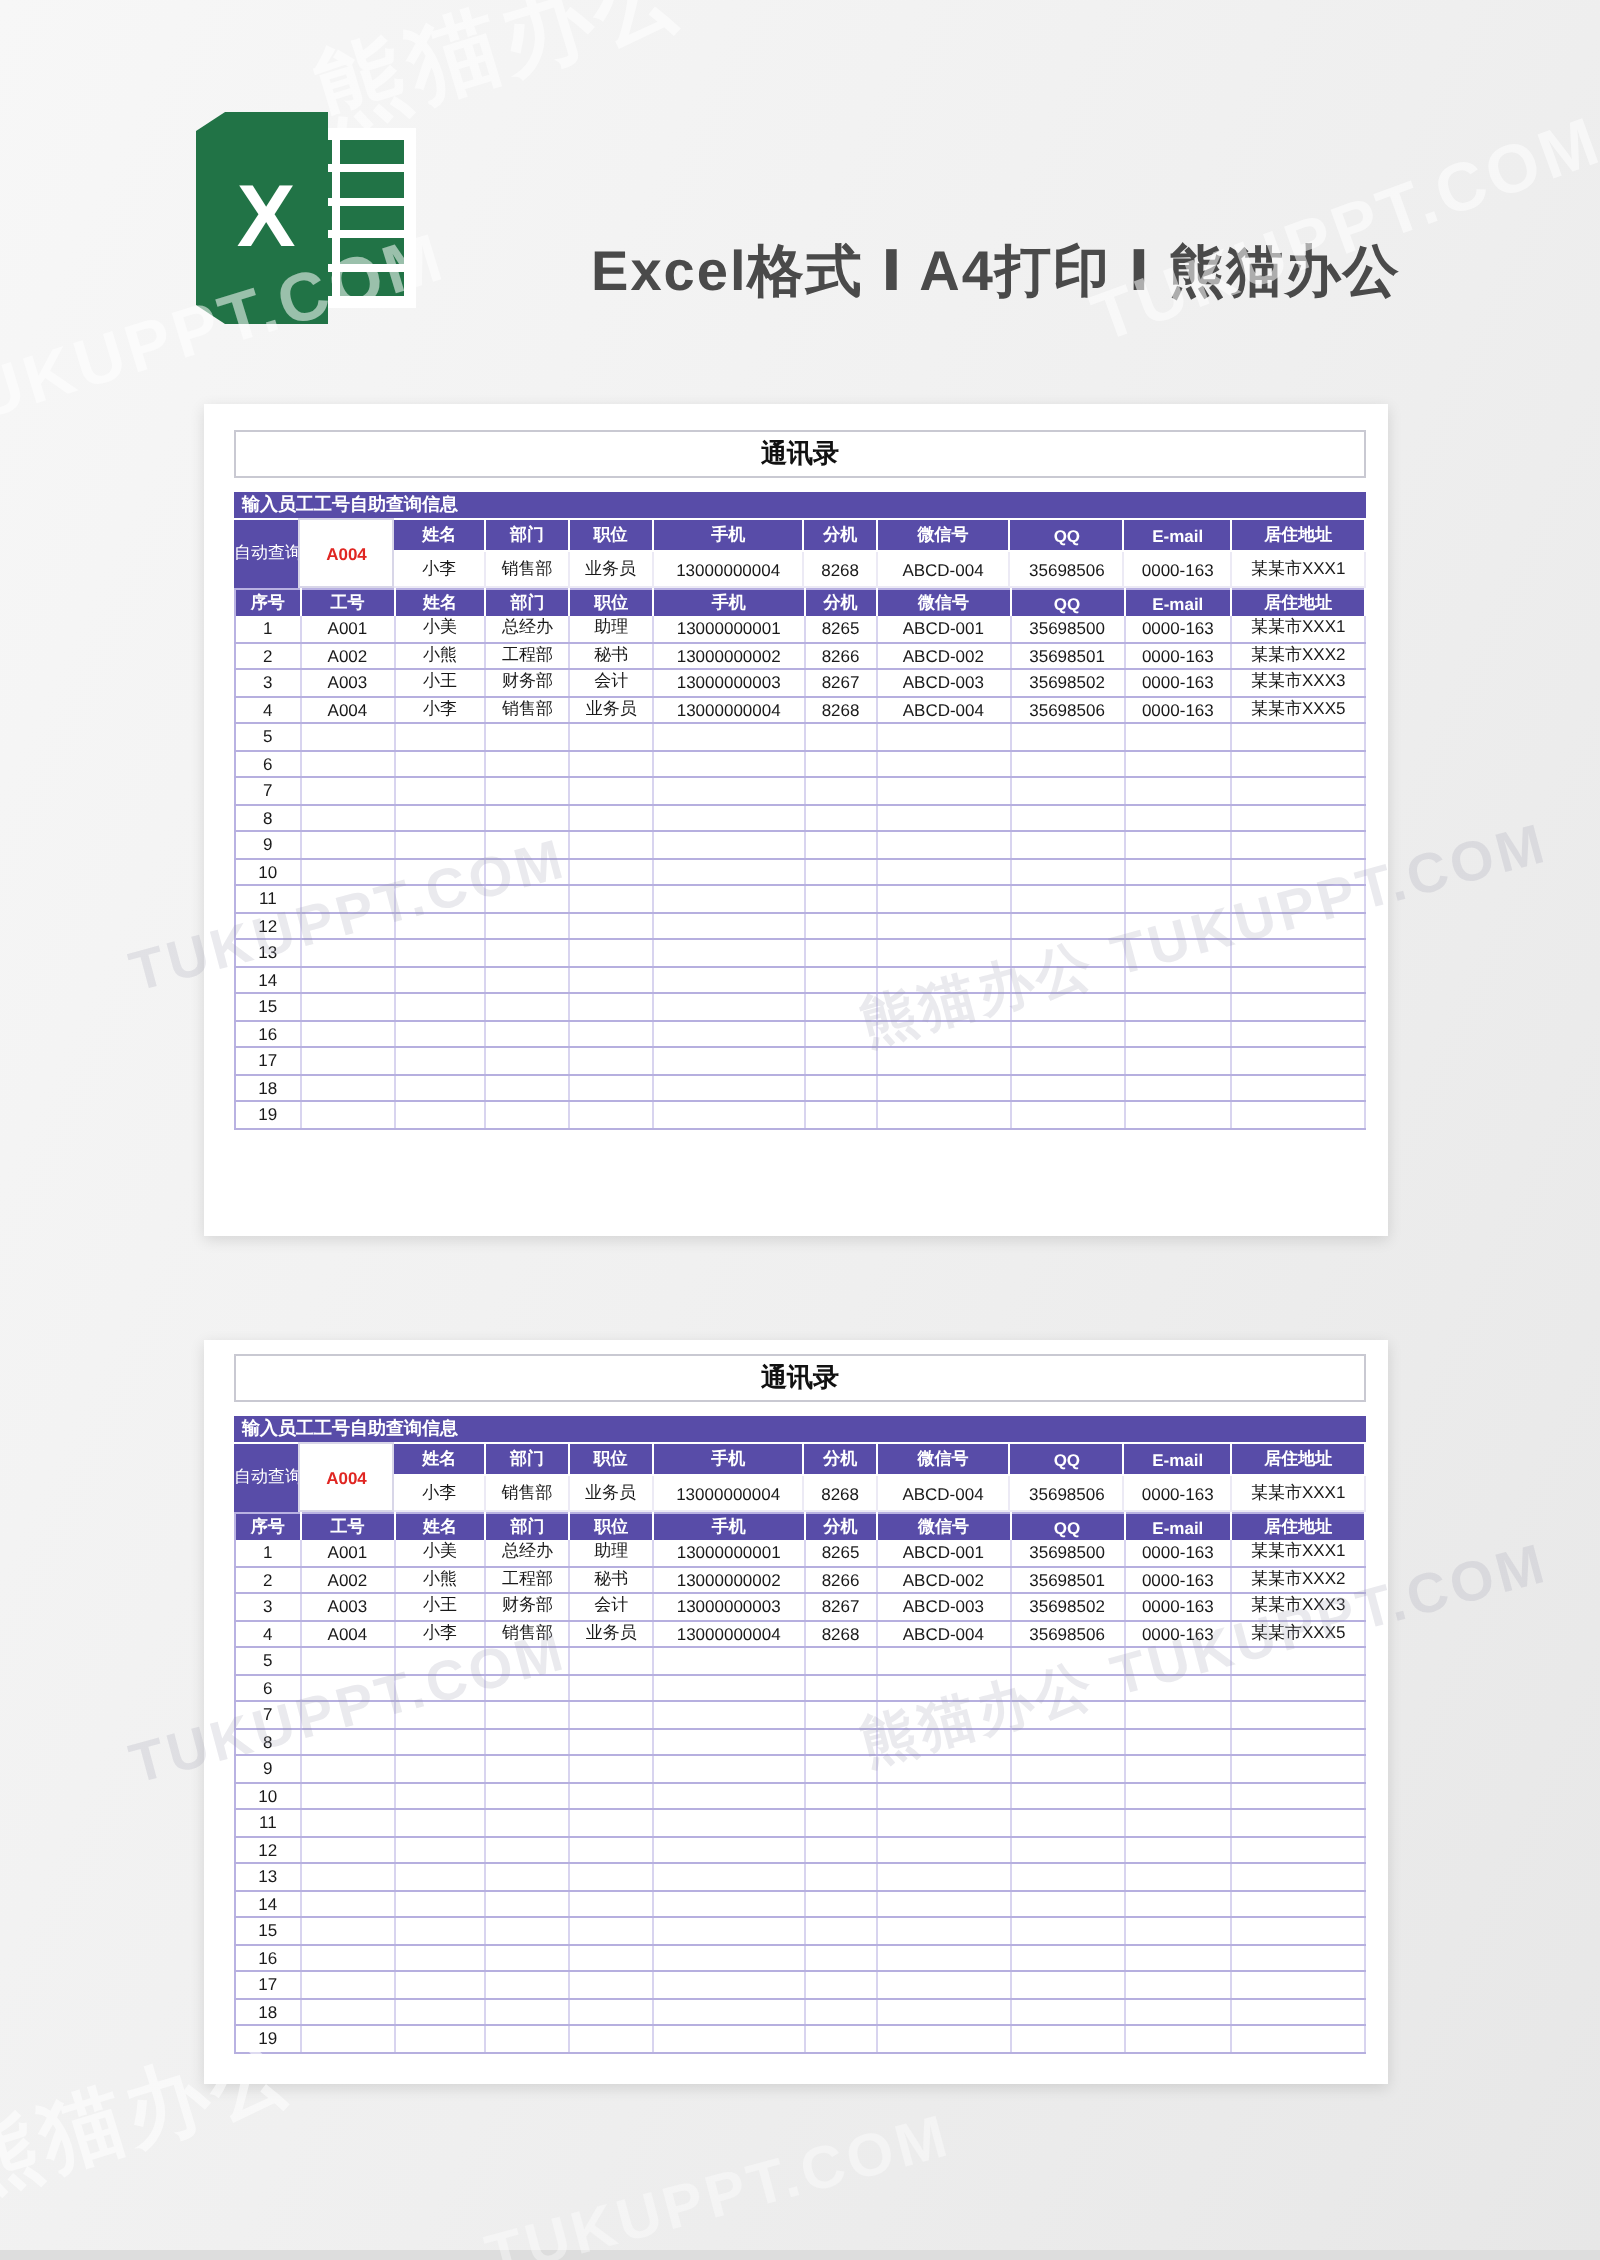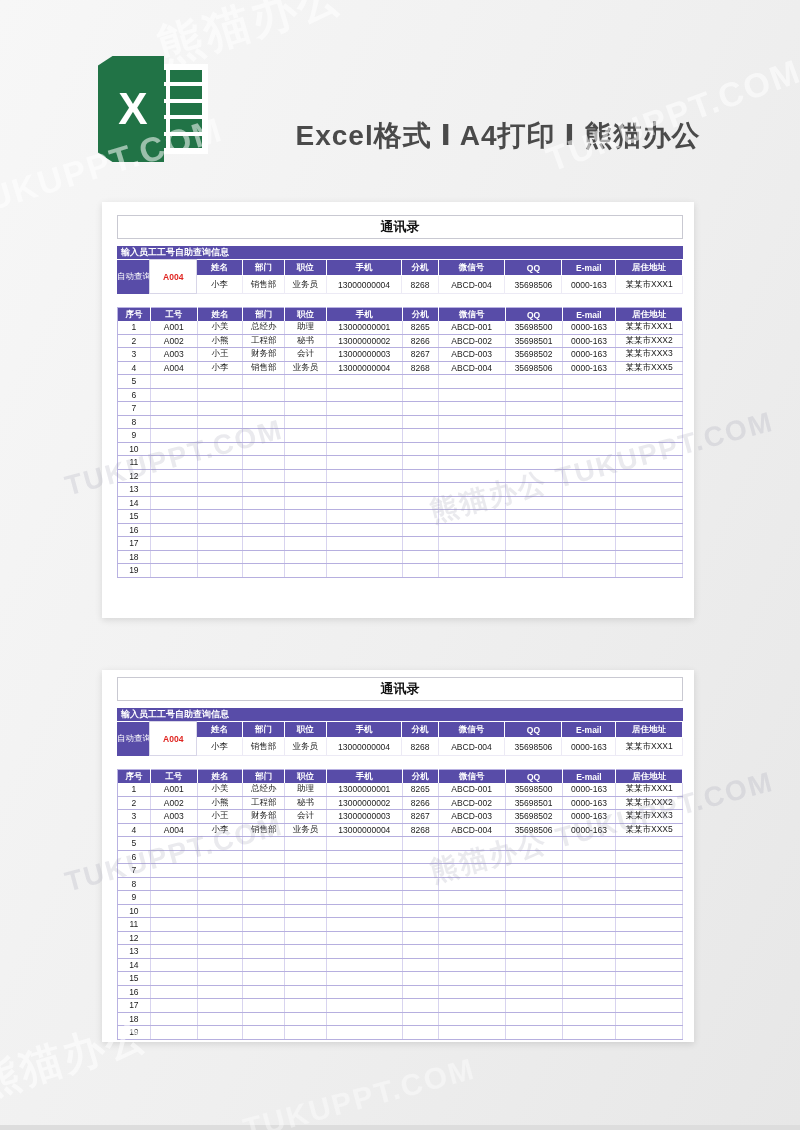--- a/index.html
+++ b/index.html
@@ -33,21 +33,21 @@
     height:13px;line-height:13px;padding-left:4px;}
   table{border-collapse:collapse;table-layout:fixed;width:100%;}
   
   .query-table th{background:var(--purple);color:#fff;font-size:8.5px;font-weight:600;
     height:15px;border:1px solid rgba(255,255,255,.9);padding:0;white-space:nowrap;overflow:hidden;}
   .query-table td{font-size:8.5px;text-align:center;padding:0;white-space:nowrap;overflow:hidden;}
   .q-label{background:var(--purple);color:#fff;line-height:1.25;padding:0 6px;font-size:8.5px;}
   .q-value{color:var(--red);font-weight:700;font-size:10.5px;border:1px solid #d8d6e8;background:#fff;}
   .q-result td{height:17px;border:1px solid #eceaf5;color:#1a1a1a;}
   
-  .main-table{margin-top:13px;border:1px solid var(--grid);padding-left:28px;}
+  .main-table{border:1px solid var(--grid);padding-left:28px;}
   .main-table th{background:var(--purple);color:#fff;font-size:8.5px;font-weight:600;height:13px;
     border-right:1px solid rgba(255,255,255,.85);padding:0;white-space:nowrap;overflow:hidden;}
   .main-table td{height:12.5px;font-size:8.5px;text-align:center;color:#1a1a1a;padding:0;
     border-right:1px solid #d8d4ef;border-bottom:1px solid #b6afdf;white-space:nowrap;overflow:hidden;}
   
   .wm-layer{position:absolute;inset:0;z-index:10;pointer-events:none;}
   .wm{position:absolute;white-space:nowrap;font-weight:700;letter-spacing:2px;}
   .wm.white{color:rgba(255,255,255,.55);}
   .wm.gray{color:rgba(150,150,172,.20);}
   .bottom-edge{position:absolute;left:0;right:0;bottom:0;height:5px;background:#dddddd;}

